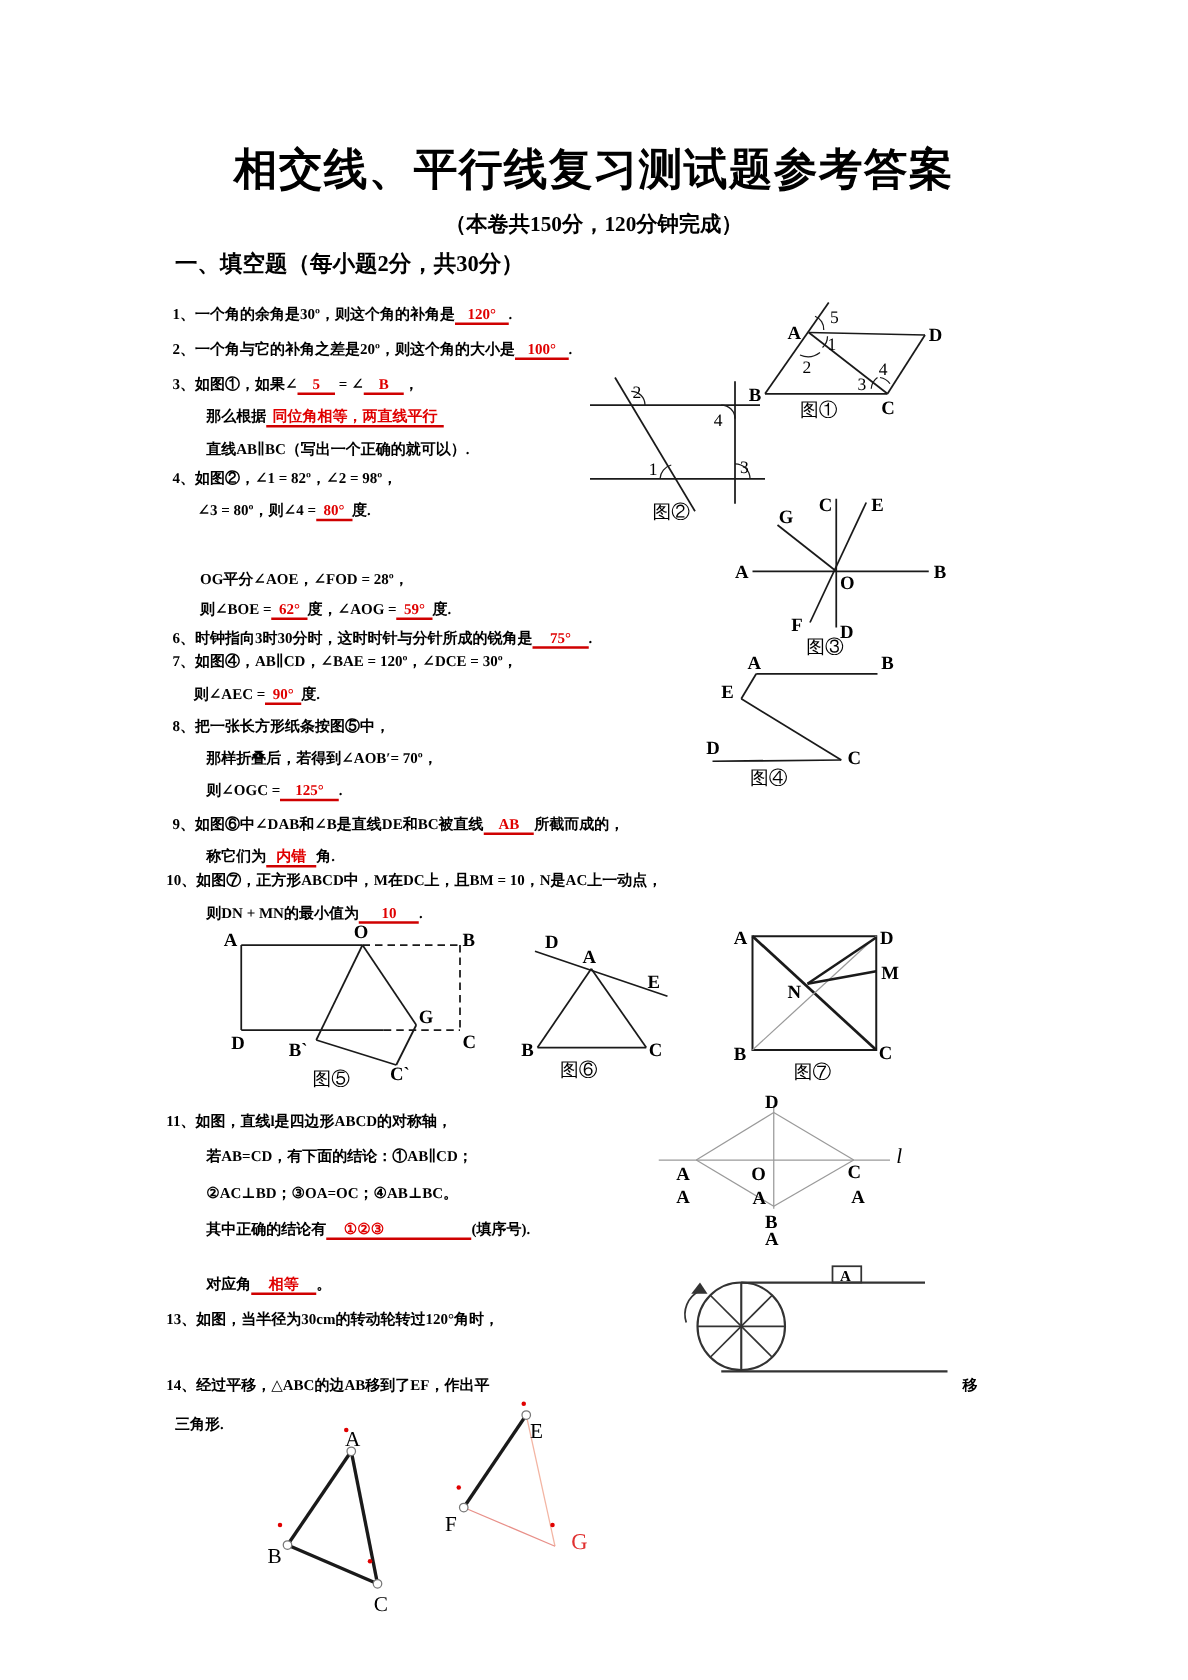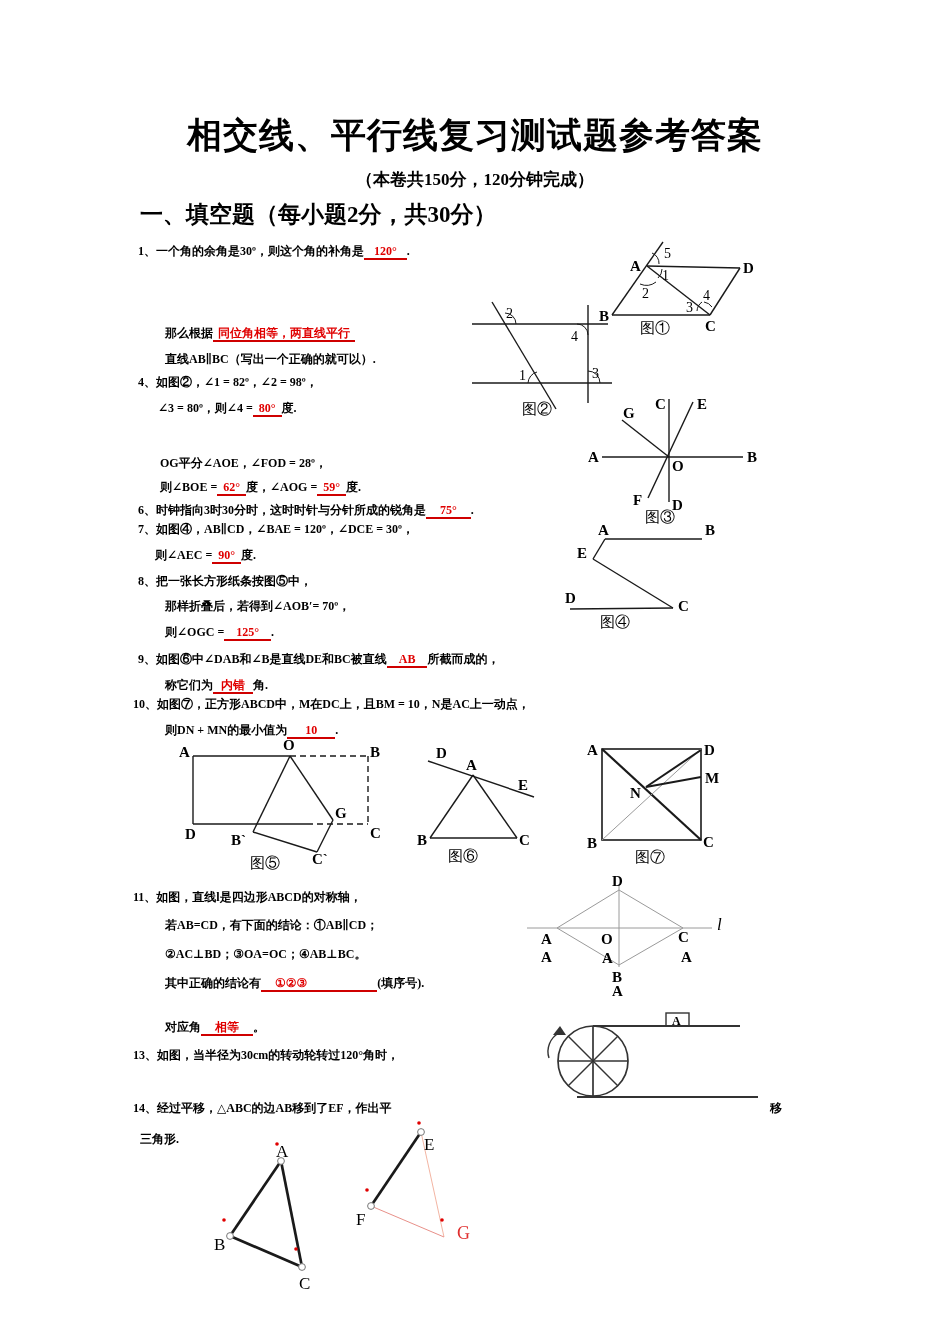--- a/index.html
+++ b/index.html
@@ -2,21 +2,21 @@
 <html><head>
 <meta charset="utf-8">
 <style>
   html,body{margin:0;padding:0;background:#fff;}
   .page{position:relative;width:783px;height:1344px;background:#fff;overflow:hidden;
         font-family:"Liberation Serif","DejaVu Serif",serif;color:#000;}
   .title{position:absolute;top:112px;left:0;width:950px;text-align:center;
          font-size:35px;font-weight:bold;letter-spacing:1px;}
   .subtitle{position:absolute;top:168px;left:0;width:950px;text-align:center;
             font-size:17px;font-weight:bold;}
-  .section{position:absolute;top:199px;left:140px;font-size:23px;font-weight:bold;}
+  .section{position:absolute;top:199px;left:140px;font-size:18px;font-weight:bold;}
   .ln{position:absolute;font-size:12px;font-weight:bold;white-space:nowrap;}
   .ans{color:#e00000;border-bottom:2px solid #cf0000;padding:0 7px;}
   .figs{position:absolute;left:0;top:0;}
   .figs line,.figs path,.figs polyline{stroke:#1a1a1a;stroke-width:1.4;fill:none;}
   .figs .bold{stroke-width:2.7;}
   .figs .dash{stroke-dasharray:6 4;}
   .figs .thin{stroke:#9a9a9a;stroke-width:1;}
   .figs .arc{stroke-width:1;}
   .figs text{font-family:"Liberation Serif","DejaVu Serif",serif;font-size:15px;
              font-weight:bold;fill:#000;}
@@ -29,20 +29,22 @@
 </head>
 <body>
 
 <div class="page">
 
   <div class="title">相交线、平行线复习测试题参考答案</div>
   <div class="subtitle">（本卷共150分，120分钟完成）</div>
   <div class="section">一、填空题（每小题2分，共30分）</div>
 
   <div class="ln" style="top:243px;left:138px"><span>1、一个角的余角是30º，则这个角的补角是</span><span class="ans" style="padding:0 10px">120°</span><span>.</span></div>
+  <div class="ln" style="top:271px;left:138px"><span>2、一个角与它的补角之差是20º，则这个角的大小是</span><span class="ans" style="padding:0 10px">100°</span><span>.</span></div>
+  <div class="ln" style="top:299px;left:138px"><span>3、如图①，如果∠</span><span class="ans" style="padding:0 12px">5</span><span> = ∠</span><span class="ans" style="padding:0 12px">B</span><span>，</span></div>
   <div class="ln" style="top:325px;left:165px"><span>那么根据</span><span class="ans" style="padding:0 5px">同位角相等，两直线平行</span></div>
   <div class="ln" style="top:351px;left:165px"><span>直线AB∥BC（写出一个正确的就可以）.</span></div>
   <div class="ln" style="top:374px;left:138px"><span>4、如图②，∠1 = 82º，∠2 = 98º，</span></div>
   <div class="ln" style="top:400px;left:158px"><span>∠3 = 80º，则∠4 =</span><span class="ans" style="padding:0 6px">80°</span><span>度.</span></div>
   <div class="ln" style="top:455px;left:160px"><span>OG平分∠AOE，∠FOD = 28º，</span></div>
   <div class="ln" style="top:479px;left:160px"><span>则∠BOE =</span><span class="ans" style="padding:0 6px">62°</span><span>度，∠AOG =</span><span class="ans" style="padding:0 6px">59°</span><span>度.</span></div>
   <div class="ln" style="top:502px;left:138px"><span>6、时钟指向3时30分时，这时时针与分针所成的锐角是</span><span class="ans" style="padding:0 14px">75°</span><span>.</span></div>
   <div class="ln" style="top:521px;left:138px"><span>7、如图④，AB∥CD，∠BAE = 120º，∠DCE = 30º，</span></div>
   <div class="ln" style="top:547px;left:155px"><span>则∠AEC =</span><span class="ans" style="padding:0 6px">90°</span><span>度.</span></div>
   <div class="ln" style="top:573px;left:138px"><span>8、把一张长方形纸条按图⑤中，</span></div>

